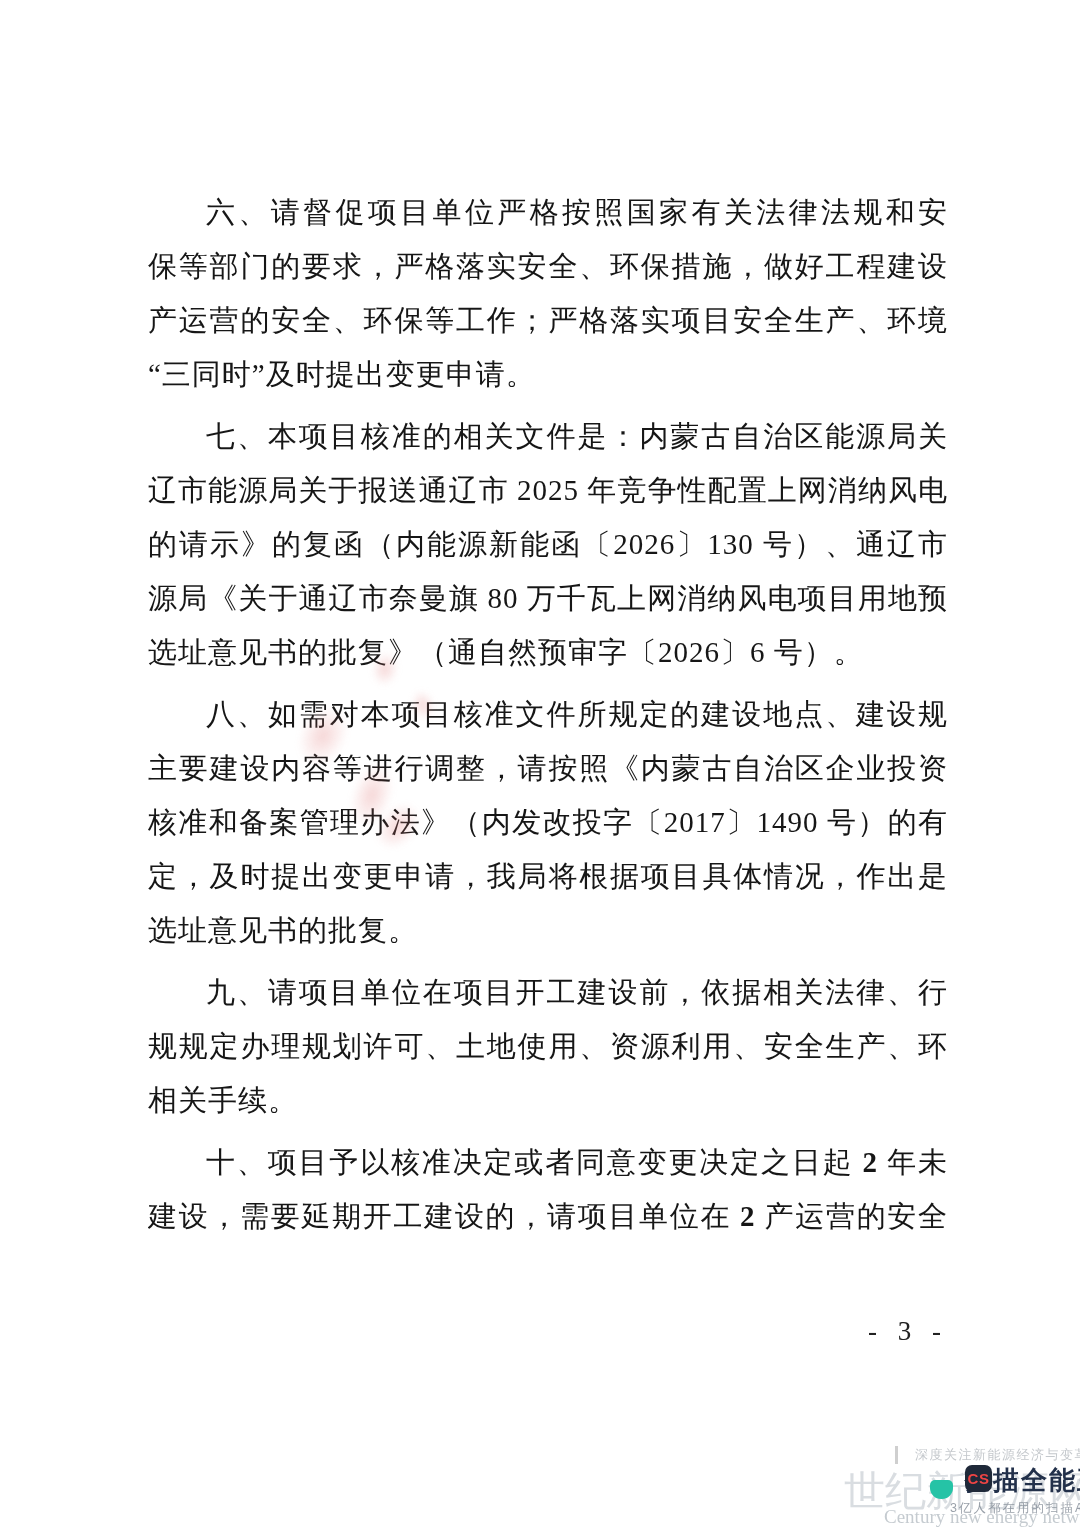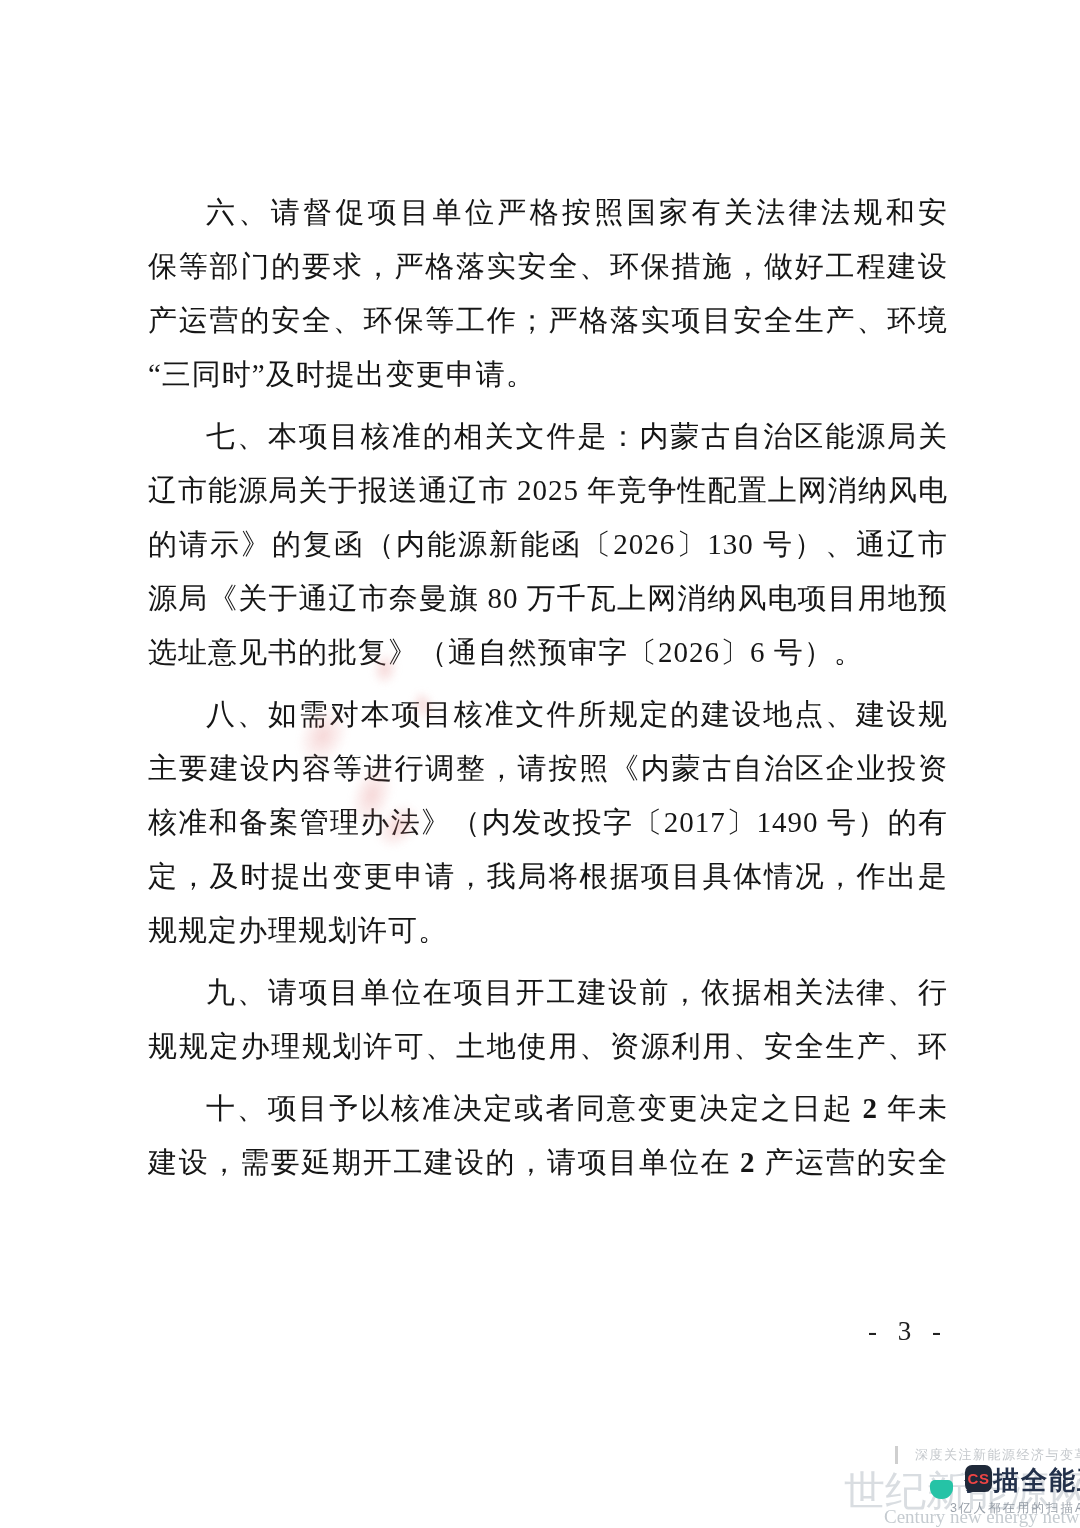--- a/index.html
+++ b/index.html
@@ -172,25 +172,26 @@
         <div class="doc-line">辽市能源局关于报送通辽市 2025 年竞争性配置上网消纳风电项目</div>
         <div class="doc-line">的请示》的复函（内能源新能函〔2026〕130 号）、通辽市自然资</div>
         <div class="doc-line">源局《关于通辽市奈曼旗 80 万千瓦上网消纳风电项目用地预审与</div>
         <div class="doc-line flush-left">选址意见书的批复》（通自然预审字〔2026〕6 号）。</div>
       </div>
       <div class="paragraph">
         <div class="doc-line indent">八、如需对本项目核准文件所规定的建设地点、建设规模、</div>
         <div class="doc-line">主要建设内容等进行调整，请按照《内蒙古自治区企业投资项目</div>
         <div class="doc-line">核准和备案管理办法》（内发改投字〔2017〕1490 号）的有关规</div>
         <div class="doc-line">定，及时提出变更申请，我局将根据项目具体情况，作出是否同</div>
-        <div class="doc-line flush-left">规规定办理规划许可。</div>
+        <div class="doc-line flush-left">选址意见书的批复。</div>
       </div>
       <div class="paragraph">
         <div class="doc-line indent">九、请项目单位在项目开工建设前，依据相关法律、行政法</div>
         <div class="doc-line">规规定办理规划许可、土地使用、资源利用、安全生产、环评等</div>
+        <div class="doc-line flush-left">相关手续。</div>
       </div>
       <div class="paragraph">
         <div class="doc-line indent"><span>十、项目予以核准决定或者同意变更决定之日起 </span><span class="bold-num">2</span><span> 年未开工</span></div>
         <div class="doc-line"><span>建设，需要延期开工建设的，请项目单位在 </span><span class="bold-num">2</span><span> 产运营的安全 </span></div>
       </div>
     </div>
 
   <div class="stain stain1"></div>
   <div class="stain stain2"></div>
   <div class="stain stain3"></div>

